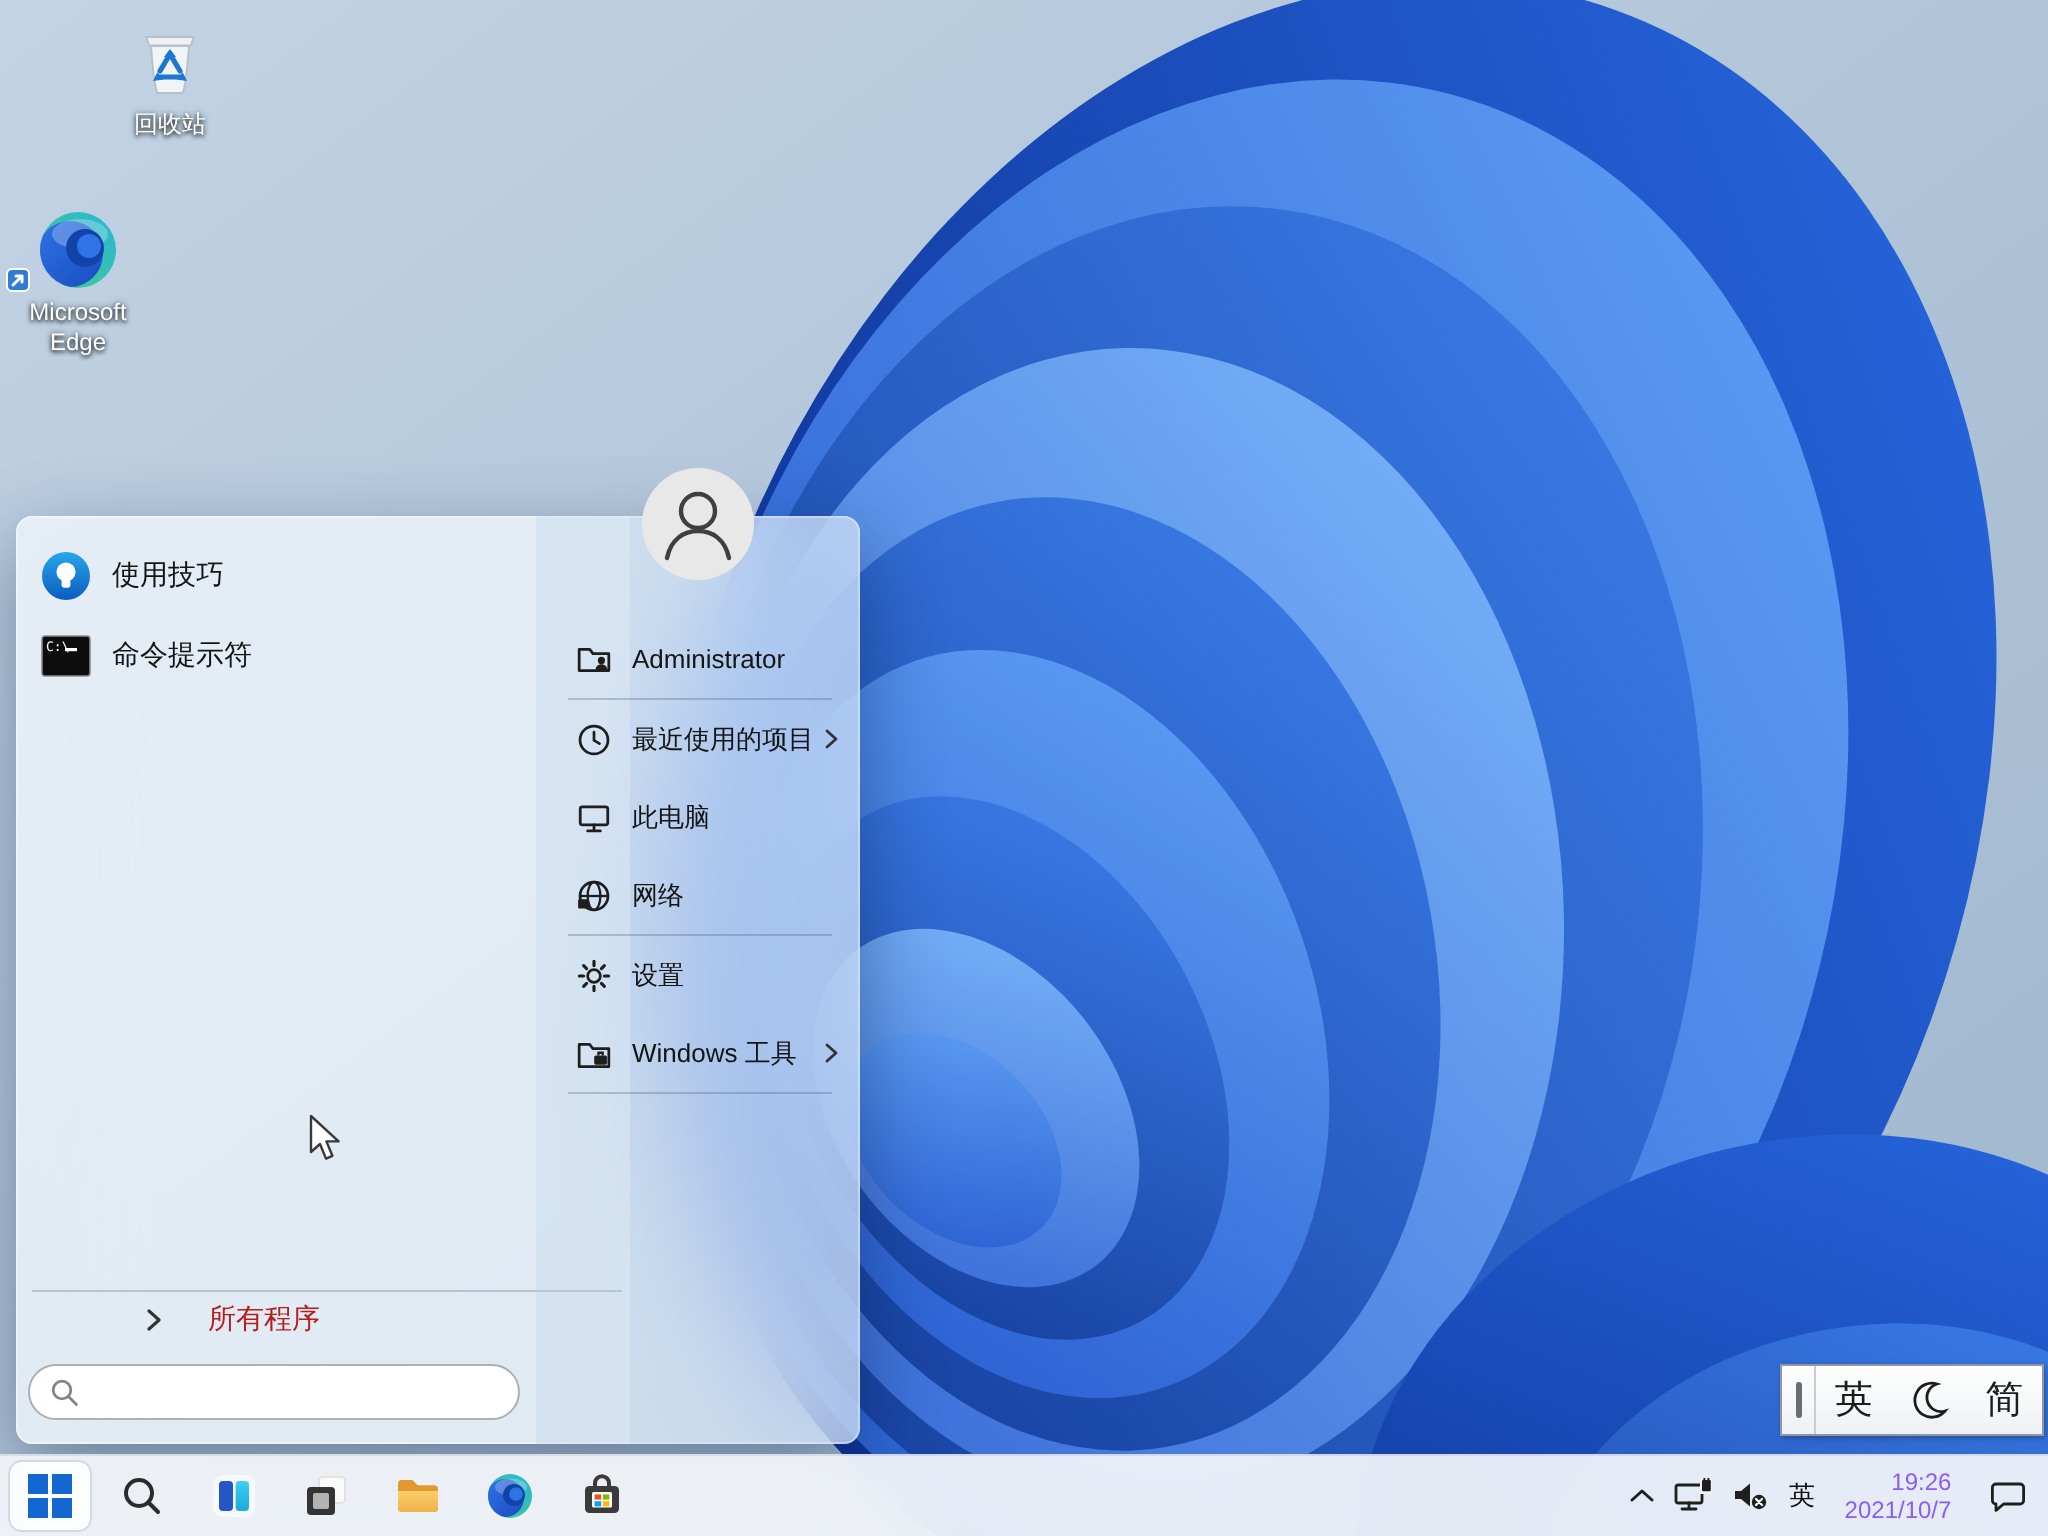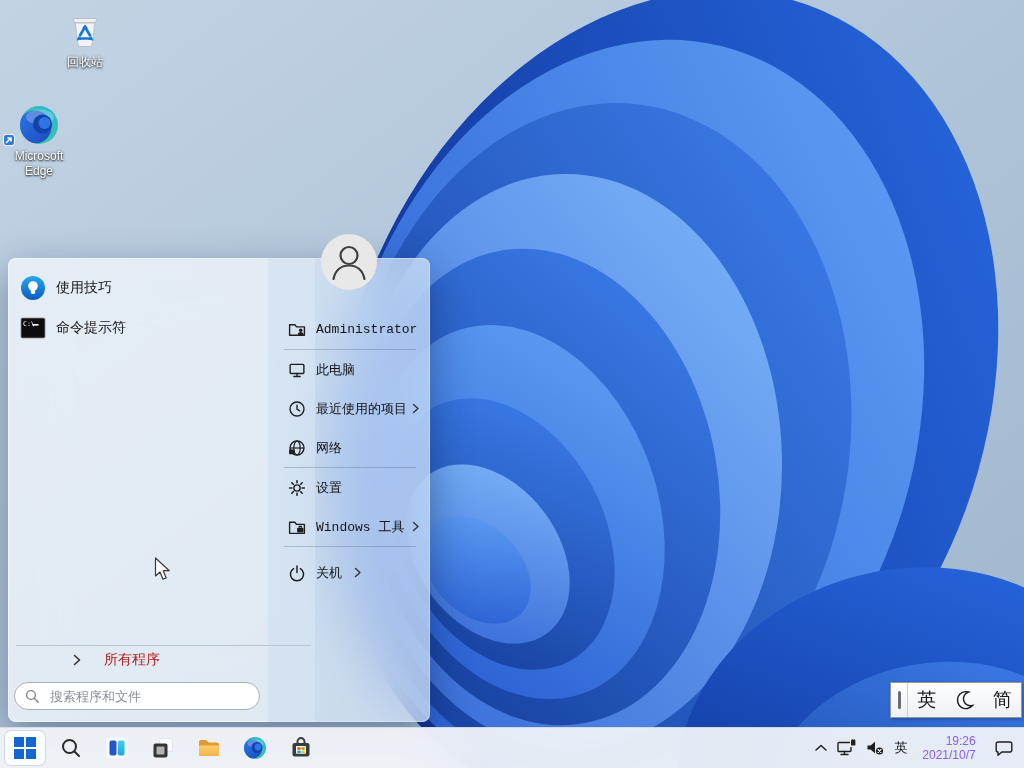--- a/index.html
+++ b/index.html
@@ -42,21 +42,21 @@
   .all-programs{position:absolute;left:0;right:0;bottom:48px;height:28px;display:flex;align-items:center;
     padding-left:20px;font-size:14px;color:#b91c1c;cursor:default;margin-left:44px;}
   .all-programs .chev{margin-right:22px;display:flex;}
   .search-box{position:absolute;left:6px;bottom:12px;width:246px;height:28px;box-sizing:border-box;
     background:#fff;border:1px solid #a9b0ba;border-radius:14px;
     display:flex;align-items:center;padding:0 10px;gap:8px;}
   .search-box input{border:0;outline:0;background:transparent;flex:1;font-size:13px;color:#222;
     font-family:"Liberation Sans","DejaVu Sans",sans-serif;}
   .search-box input::placeholder{color:#8b9199;}
   .right-items{position:absolute;left:0;top:52px;width:100%;}
-  .r-item{display:flex;align-items:center;height:39px;padding-left:20px;font-size:13px;color:#141414;cursor:default;font-family:Liberation Mono, monospace;}
+  .r-item{display:flex;align-items:center;height:39px;padding-left:20px;font-size:13px;color:#141414;cursor:default;}
   .r-item .mi{width:18px;height:18px;display:flex;align-items:center;justify-content:center;margin-right:10px;flex:0 0 18px;}
   .r-sep{height:1px;background:rgba(70,90,120,.30);margin:0 14px 0 16px;}
   .arrow-far{margin-left:auto;margin-right:10px;display:flex;}
   .arrow-near{margin-left:12px;display:flex;}
   .avatar{position:absolute;left:313px;top:-24px;width:56px;height:56px;z-index:6;}
   
   .taskbar{position:absolute;left:0;right:0;bottom:0;height:40px;z-index:10;
     background:rgba(241,244,249,.94);
     backdrop-filter:blur(18px);-webkit-backdrop-filter:blur(18px);
     border-top:1px solid rgba(120,140,160,.18);
@@ -223,63 +223,62 @@
       </span>
       <span>所有程序</span>
     </div>
     <div class="search-box">
       <span>
         <svg width="15" height="15" viewBox="0 0 15 15">
             <circle cx="6" cy="6" r="4.4" fill="none" stroke="#7e858d" stroke-width="1.4"></circle>
             <path d="M9.5 9.5 L13.2 13.2" stroke="#7e858d" stroke-width="1.4" stroke-linecap="round"></path>
           </svg>
       </span>
-      <input type="text" placeholder="搜索程序和文件" style="">
     </div>
   </div>
 
   <div class="menu-right">
     <div class="right-items">
       <div class="r-item">
         <span class="mi">
           <svg width="18" height="18" viewBox="0 0 17 17">
             <path d="M1.5 3.5 h5 l1.5 2 h7.5 v8 h-14 z" fill="none" stroke="#1e1e1e" stroke-width="1.3" stroke-linejoin="round"></path>
             <circle cx="12" cy="8.7" r="1.7" fill="#1e1e1e"></circle>
             <path d="M9.2 13.4 c0-1.9 1.2-2.9 2.8-2.9 s2.8 1 2.8 2.9 z" fill="#1e1e1e"></path>
           </svg>
         </span>
         <span>Administrator</span>
       </div>
       <div class="r-sep"></div>
-      <div class="r-item">
-        <span class="mi">
-          <svg width="18" height="18" viewBox="0 0 17 17">
-            <rect x="2" y="3.2" width="13" height="8.6" rx="1" fill="none" stroke="#1e1e1e" stroke-width="1.3"></rect>
-            <path d="M8.5 11.8 v2.4 M5.5 14.6 h6" fill="none" stroke="#1e1e1e" stroke-width="1.3" stroke-linecap="round"></path>
-          </svg>
-        </span>
-        <span>此电脑</span>
-      </div>
       <div class="r-item">
         <span class="mi">
           <svg width="18" height="18" viewBox="0 0 17 17">
             <circle cx="8.5" cy="8.5" r="6.6" fill="none" stroke="#1e1e1e" stroke-width="1.3"></circle>
             <path d="M8.5 4.8 v3.9 l2.6 1.5" fill="none" stroke="#1e1e1e" stroke-width="1.3" stroke-linecap="round" stroke-linejoin="round"></path>
           </svg>
         </span>
         <span>最近使用的项目</span>
         <span class="arrow-far">
           <svg width="8" height="11" viewBox="0 0 8 11">
               <path d="M1.5 1.5 l4.5 4 -4.5 4" fill="none" stroke="#333" stroke-width="1.4" stroke-linecap="round" stroke-linejoin="round"></path>
             </svg>
         </span>
       </div>
       <div class="r-item">
         <span class="mi">
           <svg width="18" height="18" viewBox="0 0 17 17">
+            <rect x="2" y="3.2" width="13" height="8.6" rx="1" fill="none" stroke="#1e1e1e" stroke-width="1.3"></rect>
+            <path d="M8.5 11.8 v2.4 M5.5 14.6 h6" fill="none" stroke="#1e1e1e" stroke-width="1.3" stroke-linecap="round"></path>
+          </svg>
+        </span>
+        <span>此电脑</span>
+      </div>
+      <div class="r-item">
+        <span class="mi">
+          <svg width="18" height="18" viewBox="0 0 17 17">
             <circle cx="8.5" cy="8.5" r="6.6" fill="none" stroke="#1e1e1e" stroke-width="1.3"></circle>
             <ellipse cx="8.5" cy="8.5" rx="3" ry="6.6" fill="none" stroke="#1e1e1e" stroke-width="1.1"></ellipse>
             <path d="M2 8.5 h13" stroke="#1e1e1e" stroke-width="1.1"></path>
             <rect x="1" y="10" width="5.2" height="4.4" rx="0.6" fill="#1e1e1e"></rect>
           </svg>
         </span>
         <span>网络</span>
       </div>
       <div class="r-sep"></div>
       <div class="r-item">
@@ -303,34 +302,20 @@
           </svg>
         </span>
         <span>Windows 工具</span>
         <span class="arrow-far">
           <svg width="8" height="11" viewBox="0 0 8 11">
               <path d="M1.5 1.5 l4.5 4 -4.5 4" fill="none" stroke="#333" stroke-width="1.4" stroke-linecap="round" stroke-linejoin="round"></path>
             </svg>
         </span>
       </div>
       <div class="r-sep"></div>
-      <div class="r-item" style="margin-top:6px">
-        <span class="mi">
-          <svg width="18" height="18" viewBox="0 0 17 17">
-            <path d="M5.3 4.4 a6.2 6.2 0 1 0 6.4 0" fill="none" stroke="#1e1e1e" stroke-width="1.4" stroke-linecap="round"></path>
-            <path d="M8.5 1.8 v6.2" stroke="#1e1e1e" stroke-width="1.4" stroke-linecap="round"></path>
-          </svg>
-        </span>
-        <span>关机</span>
-        <span class="arrow-near">
-          <svg width="8" height="11" viewBox="0 0 8 11">
-              <path d="M1.5 1.5 l4.5 4 -4.5 4" fill="none" stroke="#333" stroke-width="1.4" stroke-linecap="round" stroke-linejoin="round"></path>
-            </svg>
-        </span>
-      </div>
     </div>
   </div>
 
   <div class="avatar">
     <svg width="56" height="56" viewBox="0 0 56 56">
       <circle cx="28" cy="28" r="28" fill="#e9e8e8"></circle>
       <circle cx="28" cy="21.5" r="8.5" fill="none" stroke="#3f3f3f" stroke-width="2.2"></circle>
       <path d="M12.5 45 c2-9.5 8.5-13.5 15.5-13.5 s13.5 4 15.5 13.5" fill="none" stroke="#3f3f3f" stroke-width="2.2" stroke-linecap="round"></path>
     </svg>
   </div>

